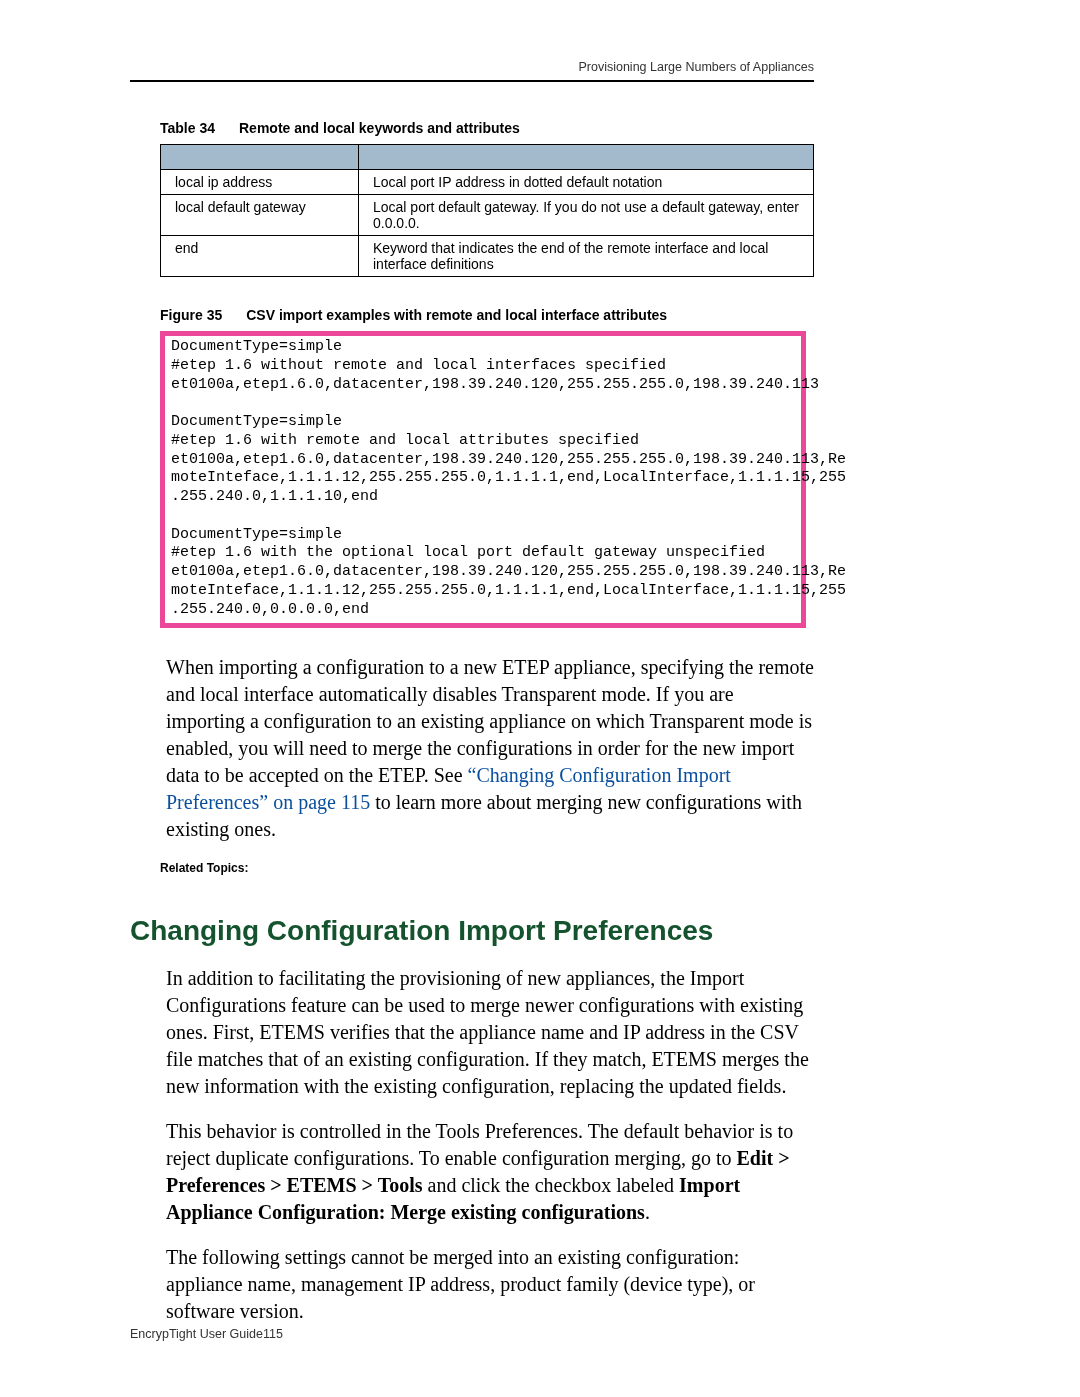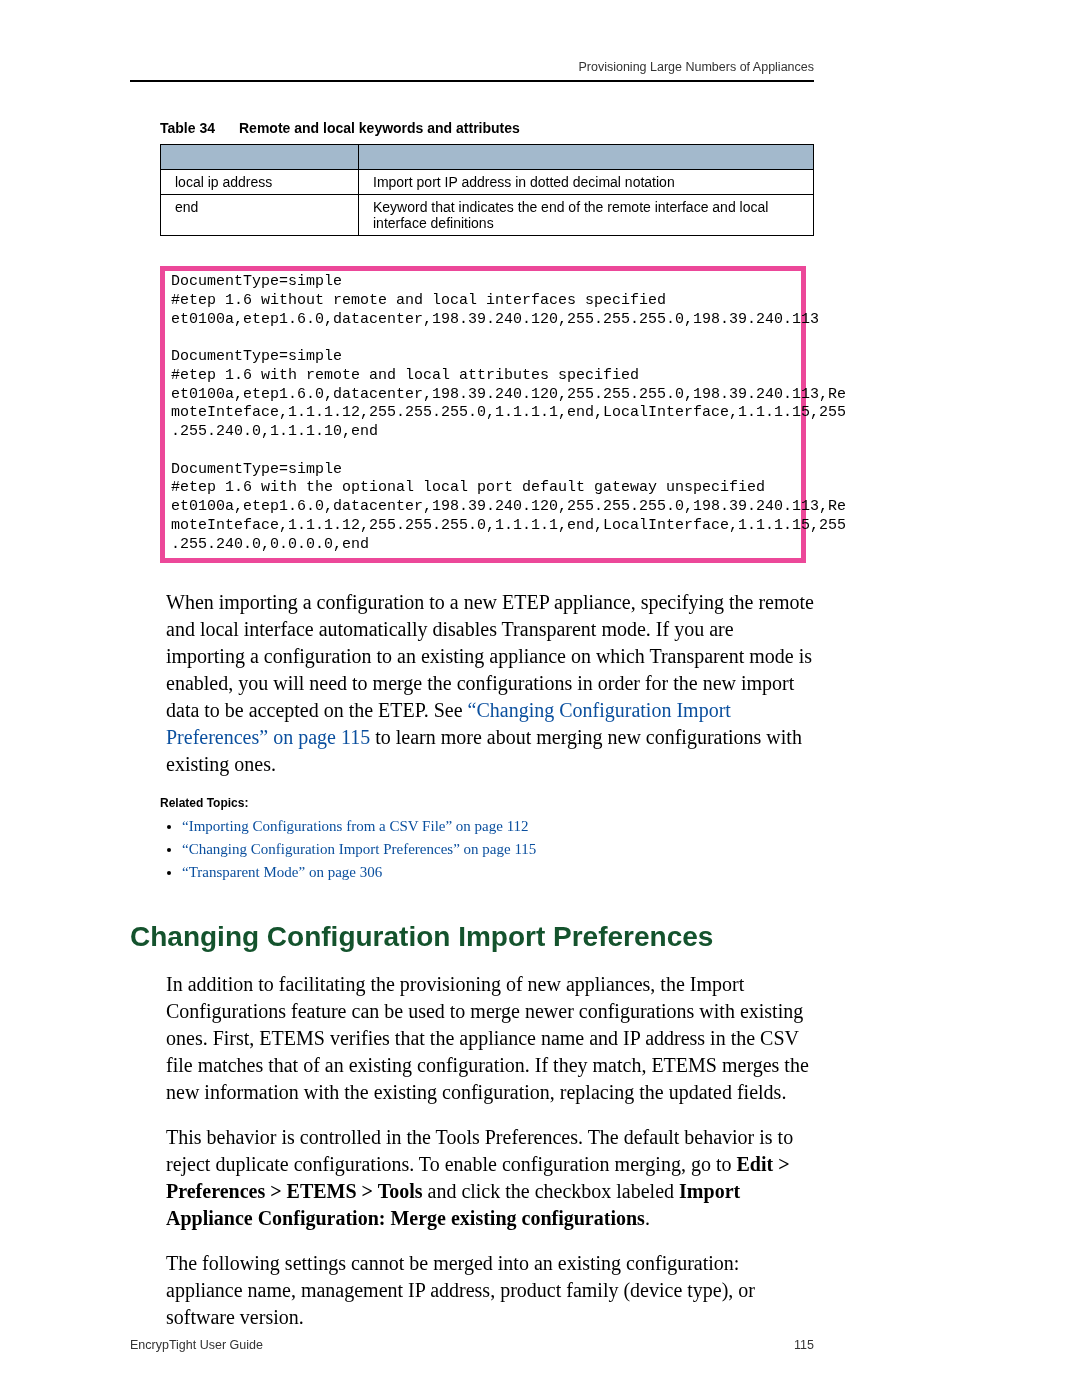--- a/index.html
+++ b/index.html
@@ -91,25 +91,24 @@
   ul.related li span { color: #0a4f9e; }
   h2.section {
     font-family: Arial, Helvetica, sans-serif;
     color: #14532d;
     font-size: 28px;
     font-weight: bold;
     margin: 40px 0 18px 0;
   }
   .footer {
     position: absolute;
-    bottom: 45px;
+    bottom: 56px;
     left: 130px;
     right: 110px;
     display: flex;
-    justify-content: space-between;
     font-family: Arial, Helvetica, sans-serif;
     font-size: 12.5px;
     color: #333;
   }
 </style>
 </head>
 <body>
 
 <div class="page">
 
@@ -122,29 +121,36 @@
   <table class="keywords">
     <thead>
       <tr>
         <th></th>
         <th></th>
       </tr>
     </thead>
     <tbody>
       <tr>
         <td>local ip address</td>
-        <td>Import port IP address in dotted decimal notation</td>
+        <td>Local port IP address in dotted default notation</td>
+      </tr>
+      <tr>
+        <td>local default gateway</td>
+        <td>Local port default gateway. If you do not use a default gateway, enter 0.0.0.0.</td>
       </tr>
       <tr>
         <td>end</td>
         <td>Keyword that indicates the end of the remote interface and local interface definitions</td>
       </tr>
     </tbody>
   </table>
 
+  <div class="caption">
+    <span>Figure 35</span><span class="gap"></span><span>CSV import examples with remote and local interface attributes</span>
+  </div>
 
   <div class="codebox">DocumentType=simple
 #etep 1.6 without remote and local interfaces specified
 et0100a,etep1.6.0,datacenter,198.39.240.120,255.255.255.0,198.39.240.113
 
 DocumentType=simple
 #etep 1.6 with remote and local attributes specified
 et0100a,etep1.6.0,datacenter,198.39.240.120,255.255.255.0,198.39.240.113,Re
 moteInteface,1.1.1.12,255.255.255.0,1.1.1.1,end,LocalInterface,1.1.1.15,255
 .255.240.0,1.1.1.10,end
@@ -154,25 +160,20 @@
 et0100a,etep1.6.0,datacenter,198.39.240.120,255.255.255.0,198.39.240.113,Re
 moteInteface,1.1.1.12,255.255.255.0,1.1.1.1,end,LocalInterface,1.1.1.15,255
 .255.240.0,0.0.0.0,end</div>
 
   <div class="bodytext">
     <span>When importing a configuration to a new ETEP appliance, specifying the remote and local interface automatically disables Transparent mode. If you are importing a configuration to an existing appliance on which Transparent mode is enabled, you will need to merge the configurations in order for the new import data to be accepted on the ETEP. See </span><span class="link">“Changing Configuration Import Preferences” on page 115</span><span> to learn more about merging new configurations with existing ones.</span>
   </div>
 
   <div class="subhead">Related Topics:</div>
 
-  <ul class="related">
-    <li><span>“Importing Configurations from a CSV File” on page 112</span></li>
-    <li><span>“Changing Configuration Import Preferences” on page 115</span></li>
-    <li><span>“Transparent Mode” on page 306</span></li>
-  </ul>
 
   <h2 class="section">Changing Configuration Import Preferences</h2>
 
   <div class="bodytext">In addition to facilitating the provisioning of new appliances, the Import Configurations feature can be used to merge newer configurations with existing ones. First, ETEMS verifies that the appliance name and IP address in the CSV file matches that of an existing configuration. If they match, ETEMS merges the new information with the existing configuration, replacing the updated fields.</div>
 
   <div class="bodytext">
     <span>This behavior is controlled in the Tools Preferences. The default behavior is to reject duplicate configurations. To enable configuration merging, go to </span><b>Edit &gt; Preferences &gt; ETEMS &gt; Tools</b><span> and click the checkbox labeled </span><b>Import Appliance Configuration: Merge existing configurations</b><span>.</span>
   </div>
 
   <div class="bodytext">The following settings cannot be merged into an existing configuration: appliance name, management IP address, product family (device type), or software version.</div>

